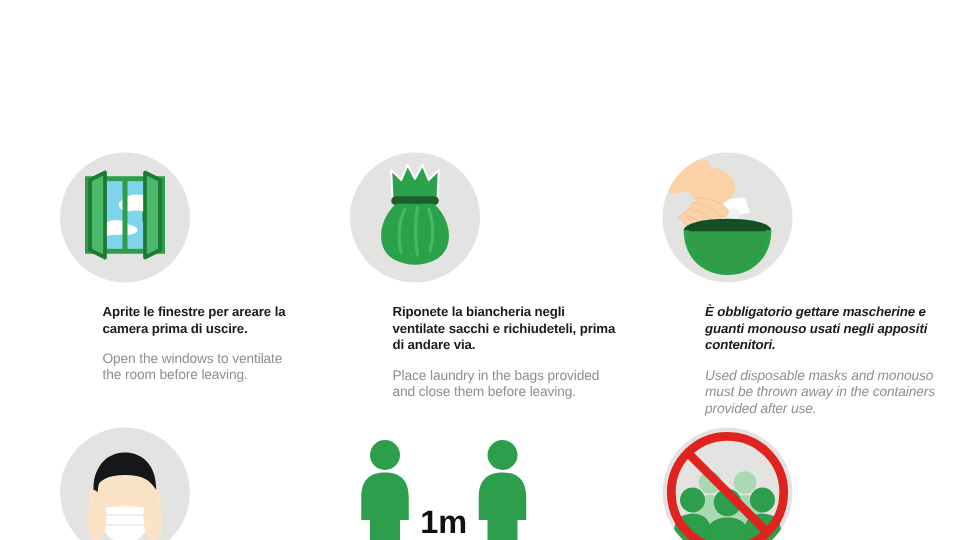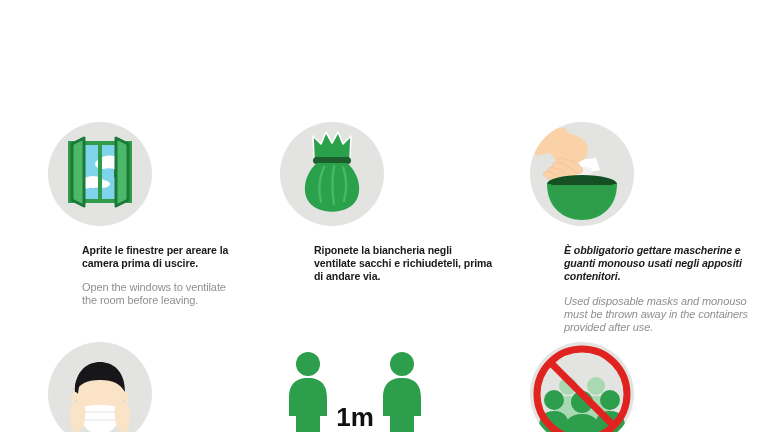--- a/index.html
+++ b/index.html
@@ -173,20 +173,21 @@
               <g stroke="#4cbf68" stroke-width="2.5" stroke-linecap="round" fill="none" opacity="0.85">
                 <path d="M44 45 C39 56, 38 68, 41 80"></path>
                 <path d="M54 44 C52 56, 52 70, 54 82"></path>
                 <path d="M63 45 C67 56, 67 68, 64 79"></path>
               </g>
             </svg>
           </div>
         </div>
         <div class="caption">
           <div class="cap-it">Riponete la biancheria negli ventilate sacchi e richiudeteli, prima di andare via.</div>
+          <div class="cap-en">Place laundry in the bags provided and close them before leaving.</div>
         </div>
       </div>
 
       <div class="cell c3">
         <div class="icon-wrap">
           <div class="disc">
             <svg viewBox="0 0 104 104" xmlns="http://www.w3.org/2000/svg">
 
               <path d="M48 38 L66 36 L70 48 L52 52 Z" fill="#ffffff"></path>
               <path d="M46 44 L62 46 L60 56 L45 54 Z" fill="#f2f2f2"></path>

